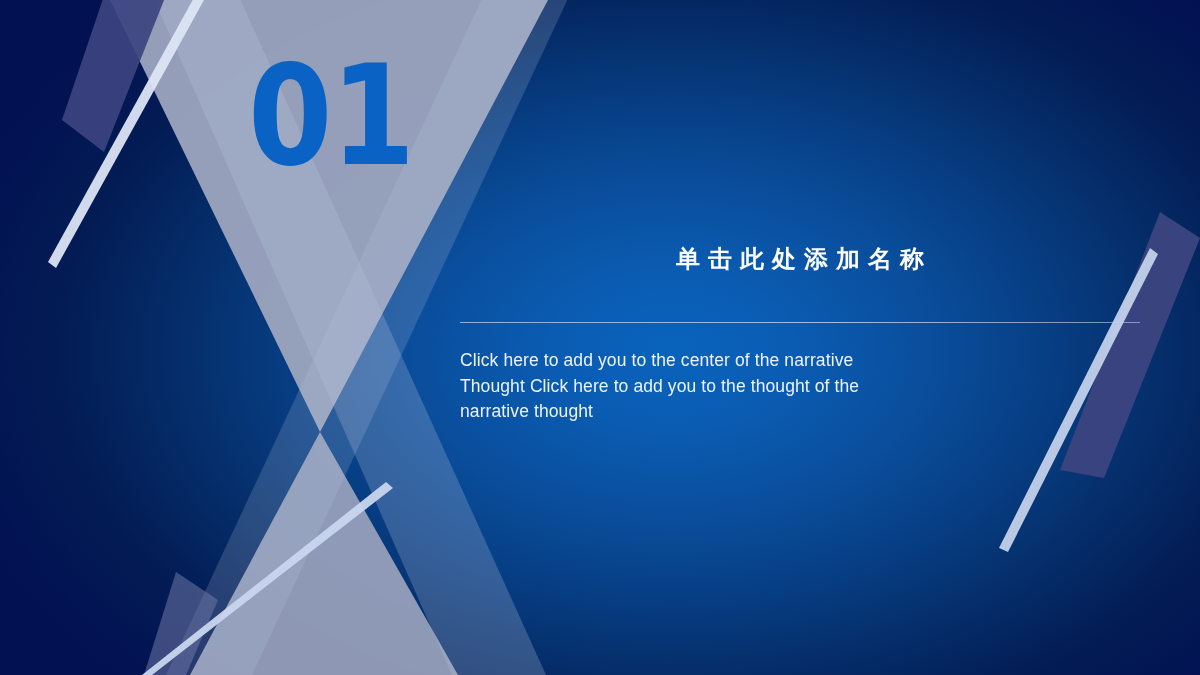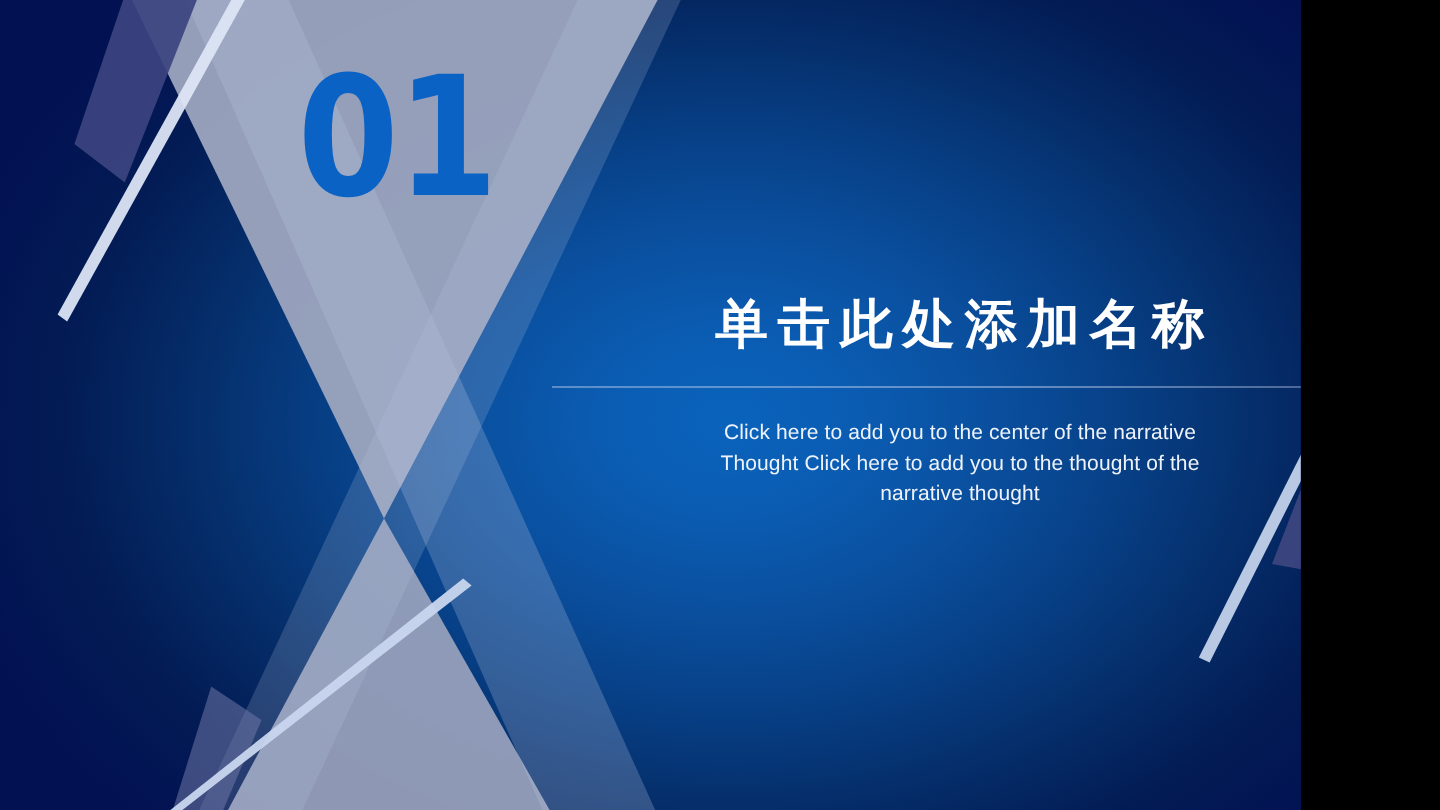--- a/index.html
+++ b/index.html
@@ -7,21 +7,21 @@
     margin: 0;
     padding: 0;
     background: #000;
   }
   body {
     font-family: "Liberation Sans", sans-serif;
   }
 
   .slide {
     position: relative;
-    width: 1084px;
+    width: 1200px;
     height: 675px;
     overflow: hidden;
     background: #021055;
   }
 
   
   .bg-base {
     position: absolute;
     inset: 0;
     background: #02124f;
@@ -63,21 +63,21 @@
     user-select: none;
   }
 
   .headline {
     position: absolute;
     left: 460px;
     top: 246px;
     width: 680px;
     text-align: center;
     font-family: "DejaVu Sans", sans-serif;
-    font-size: 44px;
+    font-size: 24px;
     font-weight: bold;
     letter-spacing: 8px;
     color: #ffffff;
     text-indent: 8px;
     line-height: 1.15;
     white-space: nowrap;
   }
 
   .divider {
     position: absolute;
@@ -89,21 +89,21 @@
                 rgba(190,205,235,0.75) 0%,
                 rgba(190,205,235,0.85) 55%,
                 rgba(190,205,235,0.6) 100%);
   }
 
   .bodytext {
     position: absolute;
     left: 460px;
     top: 348px;
     width: 680px;
-    text-align: center;
+    text-align: left;
     font-family: "Liberation Sans", sans-serif;
     font-size: 17.5px;
     font-weight: 400;
     color: #eef3fb;
     line-height: 1.46;
     letter-spacing: 0.1px;
   }
   .bodytext .ln { display: block; white-space: nowrap; }
 </style>
 </head>

